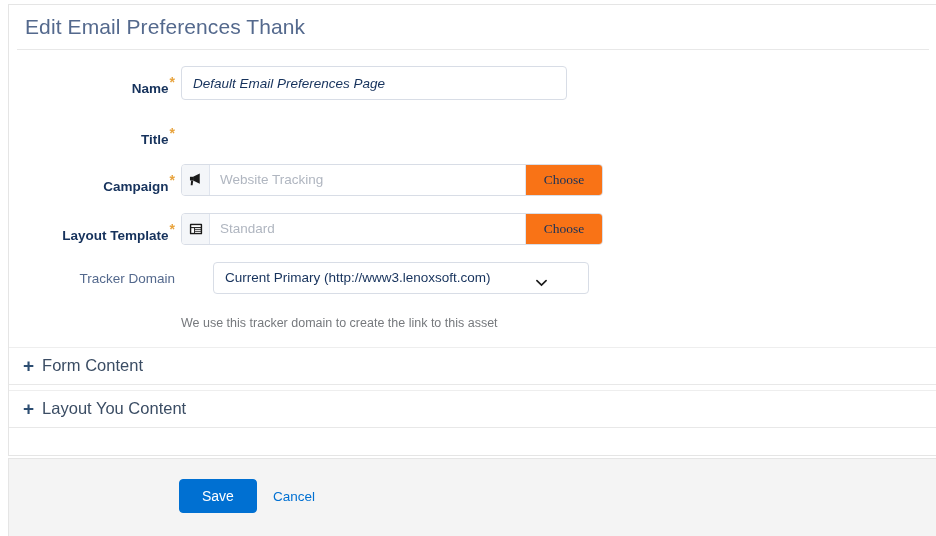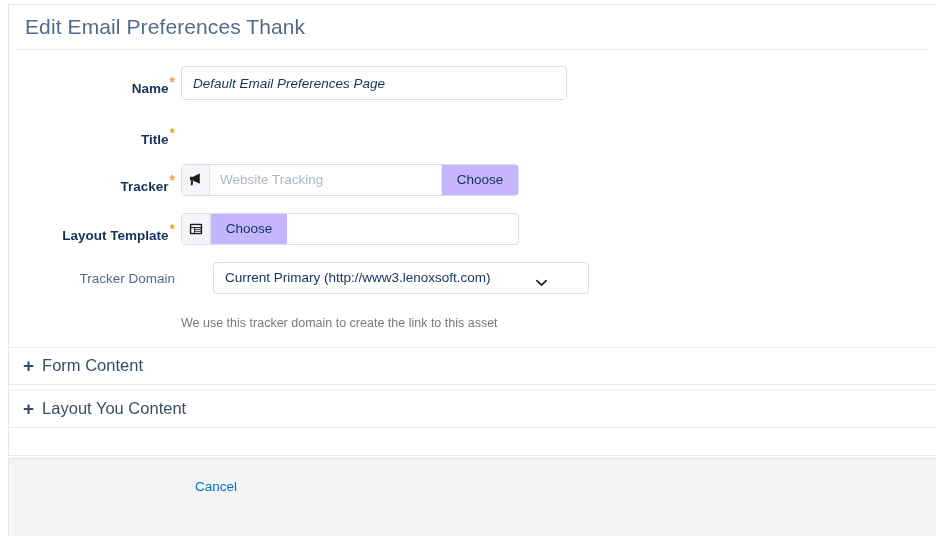--- a/index.html
+++ b/index.html
@@ -101,21 +101,21 @@
     font-family: "Liberation Sans", sans-serif;
     background: #ffffff;
     outline: none;
     font-style: italic;
   }
   .text-input::placeholder { color: #a8b0bb; }
 
   
   .lookup {
     display: flex;
-    width: 338px;
+    width: 422px;
     height: 32px;
     border: 1px solid #d8dde6;
     border-radius: 4px;
     overflow: hidden;
     background: #ffffff;
   }
   .lookup-icon {
     width: 28px;
     flex: 0 0 28px;
     background: #f4f6f9;
@@ -132,26 +132,26 @@
     padding: 0 10px;
     font-size: 13.5px;
     font-family: "Liberation Sans", sans-serif;
     color: #16325c;
     background: #ffffff;
   }
   .lookup-input::placeholder { color: #b0b6c0; }
   .choose-btn {
     flex: 0 0 77px;
     width: 77px;
-    background: #c4b5fd;
+    background: #f97316;
     border: none;
     border-left: 1px solid #e0e5ee;
     font-size: 13.5px;
     color: #16325c;
-    font-family: Liberation Sans, sans-serif;
+    font-family: Liberation Serif, serif;
     cursor: pointer;
   }
 
   
   .select-wrap { position: relative; width: 376px; }
   .select-input {
     width: 376px;
     height: 32px;
     border: 1px solid #d8dde6;
     border-radius: 4px;
@@ -265,21 +265,21 @@
       </div>
 
       <div class="form-row">
         <div class="form-label">
           <span>Title</span><span class="req">*</span>
         </div>
       </div>
 
       <div class="form-row">
         <div class="form-label">
-          <span>Tracker</span><span class="req">*</span>
+          <span>Campaign</span><span class="req">*</span>
         </div>
         <div class="control">
           <div class="lookup">
             <span class="lookup-icon">
               <svg width="15" height="15" viewBox="0 0 16 16">
                 <path d="M12.5 1.6 L5.4 5.1 L5.4 9.0 L12.5 12.5 Z" fill="#1a1a1a"></path>
                 <rect x="2.1" y="5.1" width="3.3" height="3.9" fill="#1a1a1a"></rect>
                 <path d="M3.3 9.0 L5.6 9.0 L4.9 14.0 L2.9 14.0 Z" fill="#1a1a1a"></path>
               </svg>
             </span>
@@ -298,20 +298,21 @@
             <span class="lookup-icon">
               <svg width="14" height="14" viewBox="0 0 16 16">
                 <rect x="1" y="2" width="14" height="12" rx="1" fill="#1a1a1a"></rect>
                 <rect x="2.6" y="3.6" width="10.8" height="2.2" fill="#ffffff"></rect>
                 <rect x="2.6" y="7" width="3.2" height="5.4" fill="#ffffff"></rect>
                 <rect x="6.9" y="7" width="6.5" height="1.3" fill="#ffffff"></rect>
                 <rect x="6.9" y="9.3" width="6.5" height="1.3" fill="#ffffff"></rect>
                 <rect x="6.9" y="11.5" width="6.5" height="1" fill="#ffffff"></rect>
               </svg>
             </span>
+            <input class="lookup-input" type="text" placeholder="Standard" style="">
             <button class="choose-btn">Choose</button>
           </div>
         </div>
       </div>
 
       <div class="form-row">
         <div class="form-label optional">
           <span>Tracker Domain</span>
         </div>
         <div class="control">
@@ -339,17 +340,18 @@
       <div class="accordion">
         <span class="acc-plus">+</span>
         <span class="acc-label">Layout You Content</span>
       </div>
     </div>
 
   </div>
 
   <div class="footer">
     <div class="footer-inner">
+      <button class="save-btn">Save</button>
       <a class="cancel-link">Cancel</a>
     </div>
   </div>
 
 </div>
 
 </body></html>

